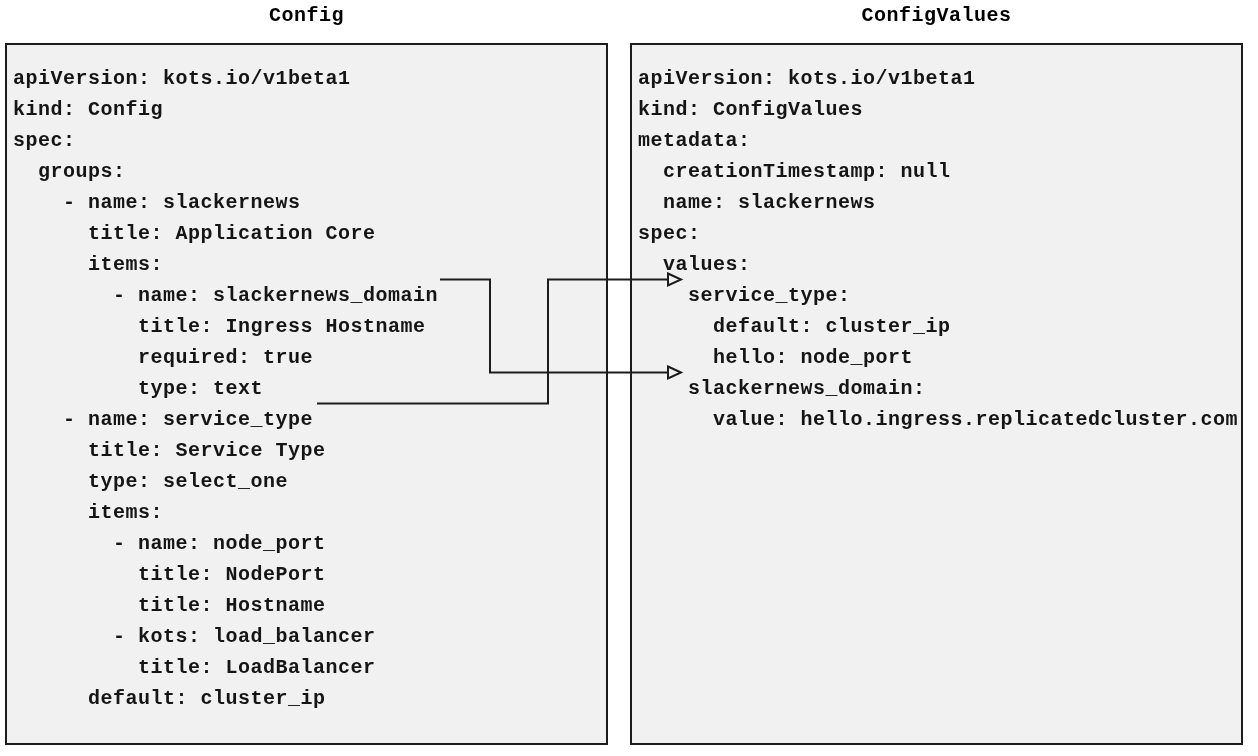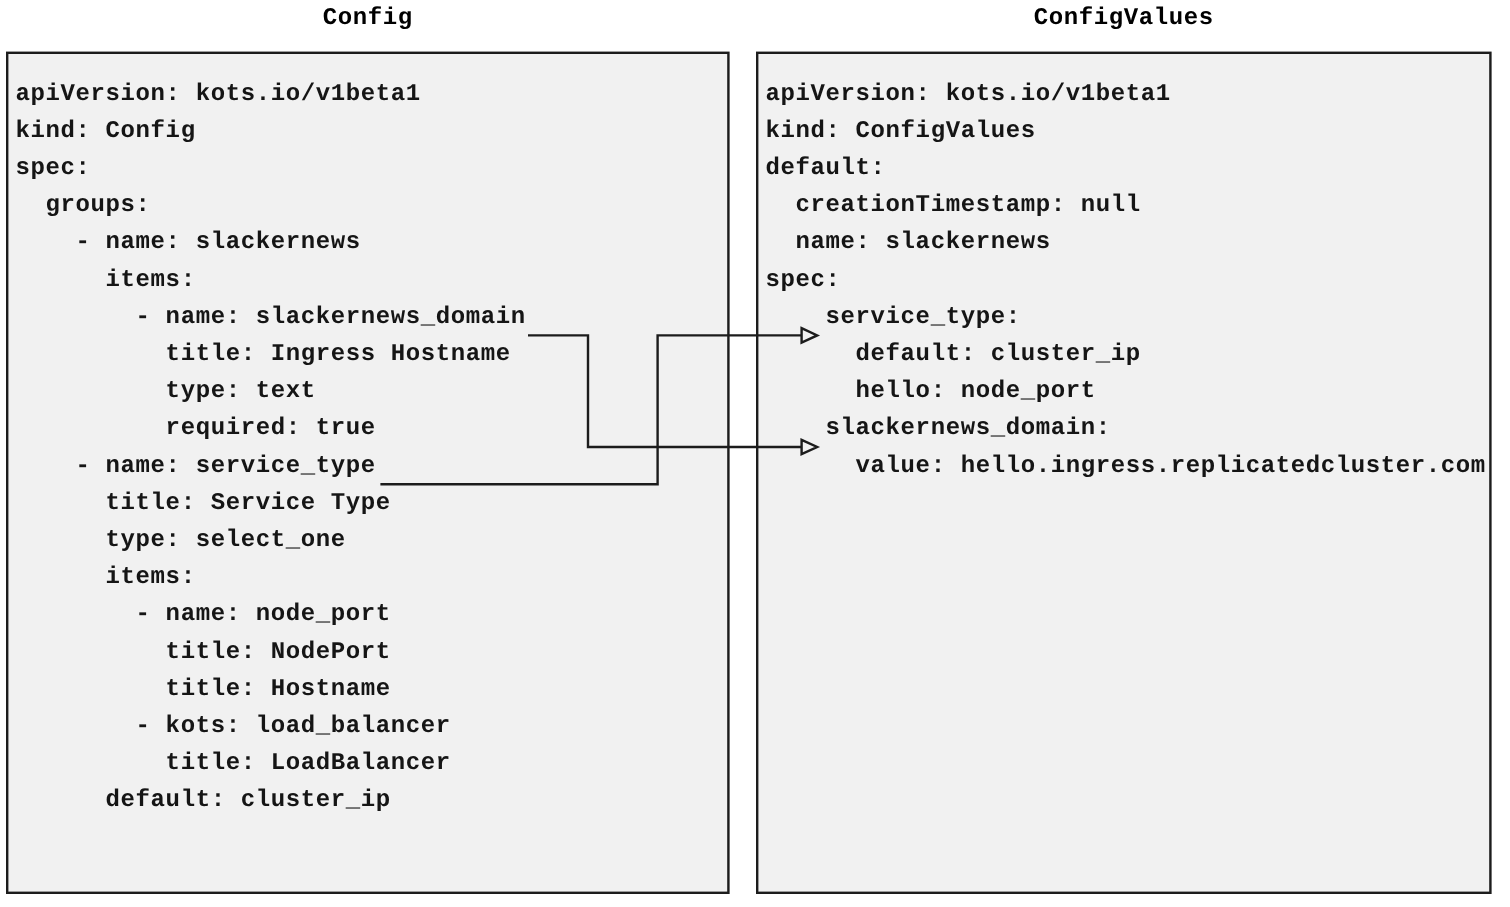--- a/index.html
+++ b/index.html
@@ -64,46 +64,48 @@
 
   <div class="panel-title" id="configvalues-title">ConfigValues</div>
 
   <div class="panel" id="config-panel">
     <div class="code">
         <div class="code-line">apiVersion: kots.io/v1beta1</div>
         <div class="code-line">kind: Config</div>
         <div class="code-line">spec:</div>
         <div class="code-line">  groups:</div>
         <div class="code-line">    - name: slackernews</div>
+        <div class="code-line">      title: Application Core</div>
         <div class="code-line">      items:</div>
         <div class="code-line">        - name: slackernews_domain</div>
         <div class="code-line">          title: Ingress Hostname</div>
+        <div class="code-line">          required: true</div>
         <div class="code-line">          type: text</div>
-        <div class="code-line">          required: true</div>
         <div class="code-line">    - name: service_type</div>
         <div class="code-line">      title: Service Type</div>
         <div class="code-line">      type: select_one</div>
         <div class="code-line">      items:</div>
         <div class="code-line">        - name: node_port</div>
         <div class="code-line">          title: NodePort</div>
         <div class="code-line">          title: Hostname</div>
         <div class="code-line">        - kots: load_balancer</div>
         <div class="code-line">          title: LoadBalancer</div>
         <div class="code-line">      default: cluster_ip</div>
       </div>
   </div>
 
   <div class="panel" id="configvalues-panel">
     <div class="code">
         <div class="code-line">apiVersion: kots.io/v1beta1</div>
         <div class="code-line">kind: ConfigValues</div>
-        <div class="code-line">default:</div>
+        <div class="code-line">metadata:</div>
         <div class="code-line">  creationTimestamp: null</div>
         <div class="code-line">  name: slackernews</div>
         <div class="code-line">spec:</div>
+        <div class="code-line">  values:</div>
         <div class="code-line">    service_type:</div>
         <div class="code-line">      default: cluster_ip</div>
         <div class="code-line">      hello: node_port</div>
         <div class="code-line">    slackernews_domain:</div>
         <div class="code-line">      value: hello.ingress.replicatedcluster.com</div>
       </div>
   </div>
 
   <svg id="arrow-overlay" viewBox="0 0 1258 756" xmlns="http://www.w3.org/2000/svg">
 

